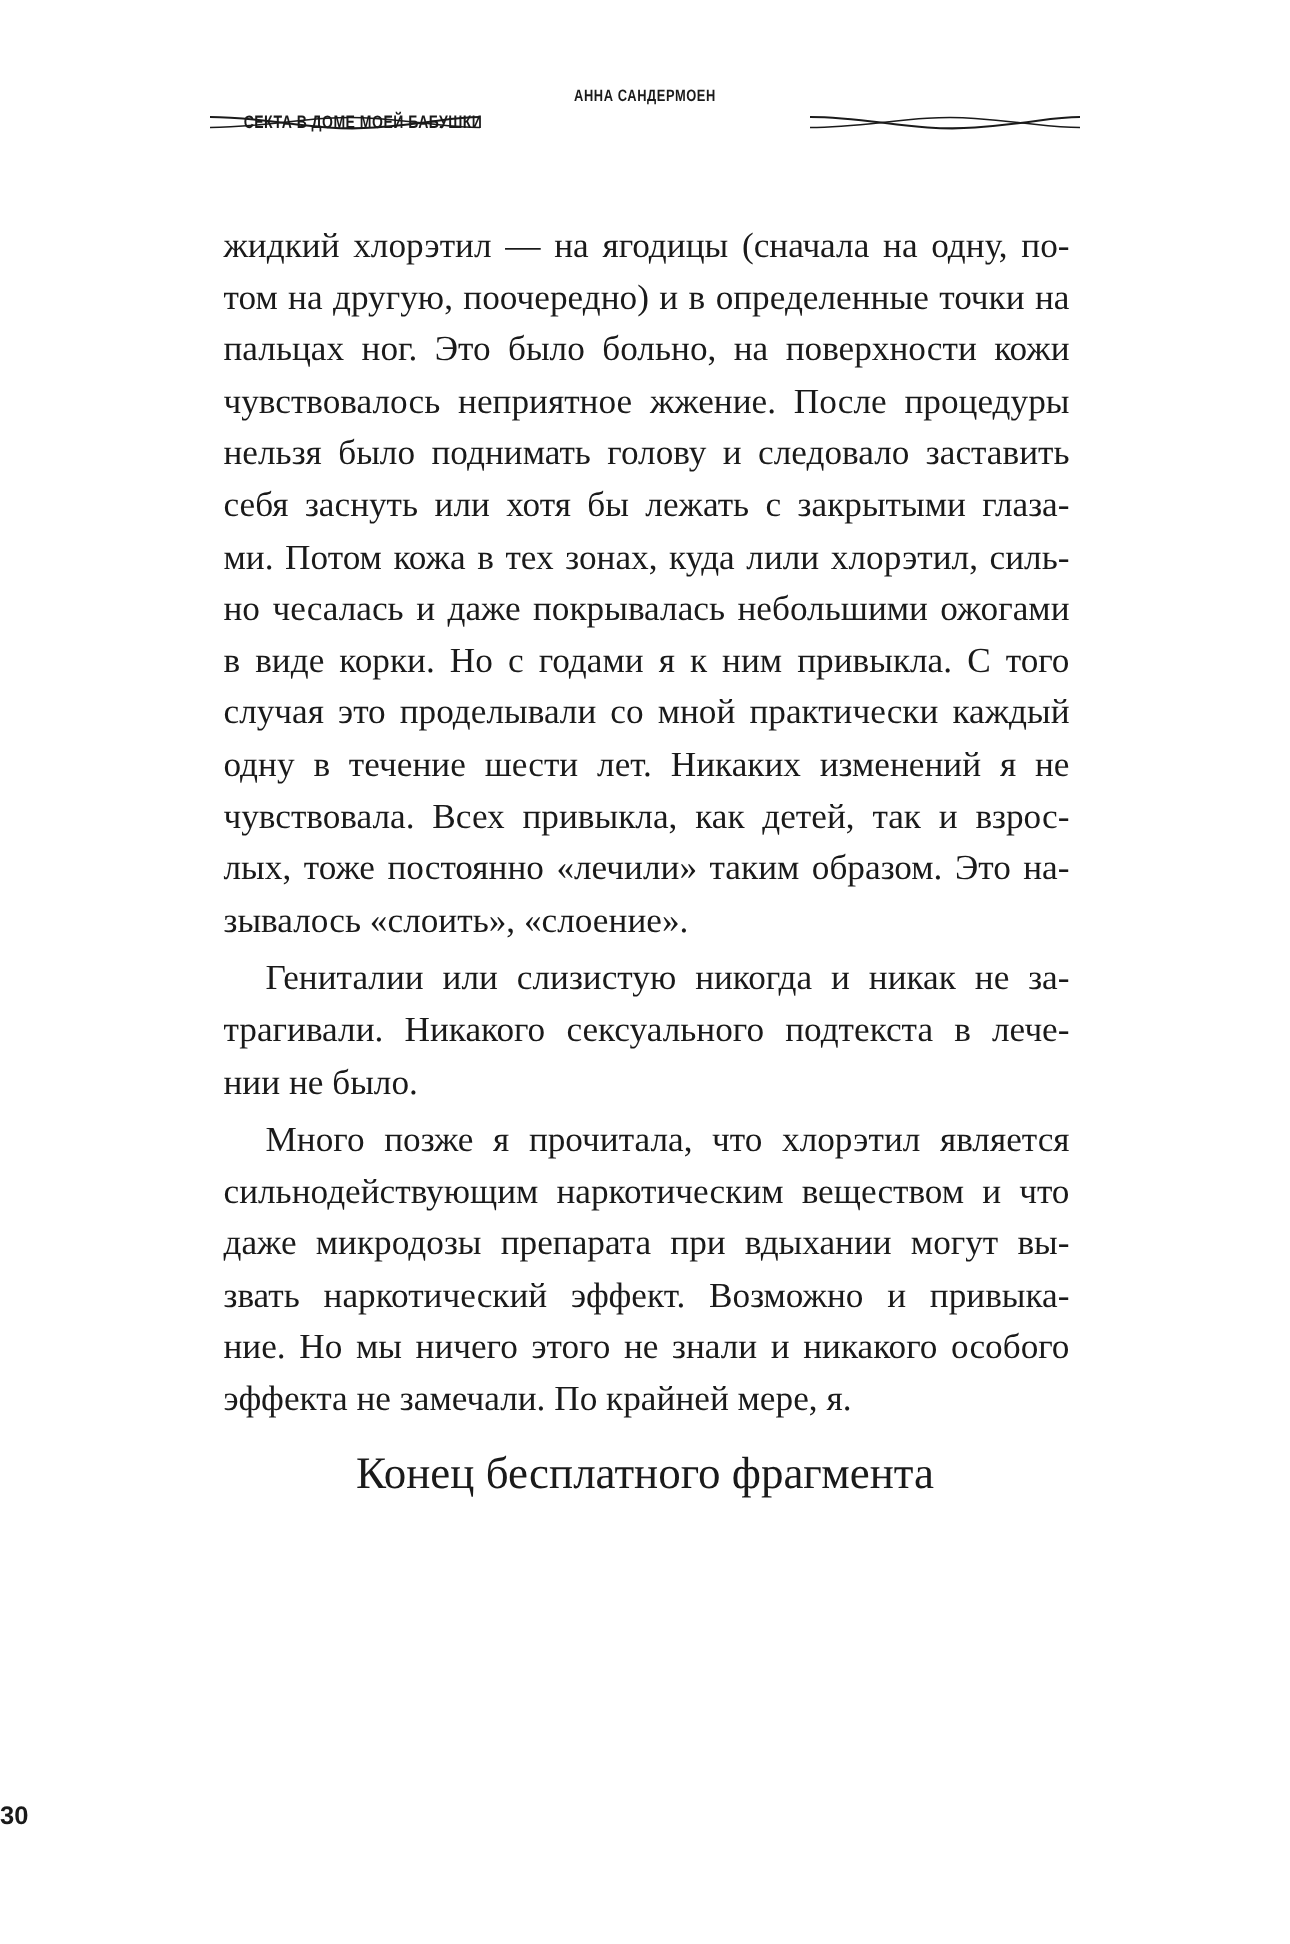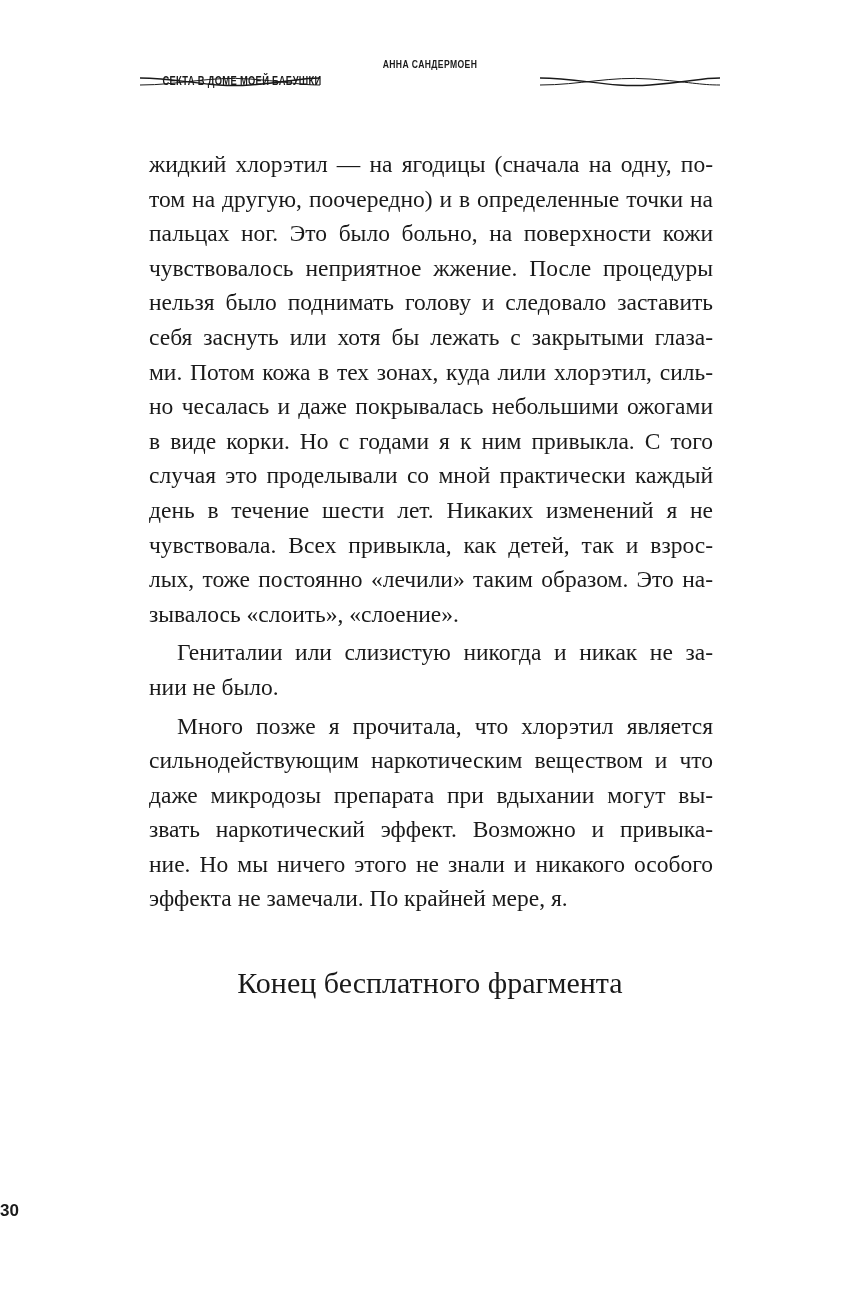--- a/index.html
+++ b/index.html
@@ -55,27 +55,28 @@
     <span class="line">жидкий хлорэтил — на ягодицы (сначала на одну, по-</span>
     <span class="line">том на другую, поочередно) и в определенные точки на</span>
     <span class="line">пальцах ног. Это было больно, на поверхности кожи</span>
     <span class="line">чувствовалось неприятное жжение. После процедуры</span>
     <span class="line">нельзя было поднимать голову и следовало заставить</span>
     <span class="line">себя заснуть или хотя бы лежать с закрытыми глаза-</span>
     <span class="line">ми. Потом кожа в тех зонах, куда лили хлорэтил, силь-</span>
     <span class="line">но чесалась и даже покрывалась небольшими ожогами</span>
     <span class="line">в виде корки. Но с годами я к ним привыкла. С того</span>
     <span class="line">случая это проделывали со мной практически каждый</span>
-    <span class="line">день в течение шести лет. Никаких изменений я не</span>
+    <span class="line">одну в течение шести лет. Никаких изменений я не</span>
     <span class="line">чувствовала. Всех привыкла, как детей, так и взрос-</span>
     <span class="line">лых, тоже постоянно «лечили» таким образом. Это на-</span>
     <span class="line last">зывалось «слоить», «слоение».</span>
   </p>
   <p>
     <span class="line" style="padding-left:28px">Гениталии или слизистую никогда и никак не за-</span>
+    <span class="line">трагивали. Никакого сексуального подтекста в лече-</span>
     <span class="line last">нии не было.</span>
   </p>
   <p>
     <span class="line" style="padding-left:28px">Много позже я прочитала, что хлорэтил является</span>
     <span class="line">сильнодействующим наркотическим веществом и что</span>
     <span class="line">даже микродозы препарата при вдыхании могут вы-</span>
     <span class="line">звать наркотический эффект. Возможно и привыка-</span>
     <span class="line">ние. Но мы ничего этого не знали и никакого особого</span>
     <span class="line last">эффекта не замечали. По крайней мере, я.</span>
   </p>

